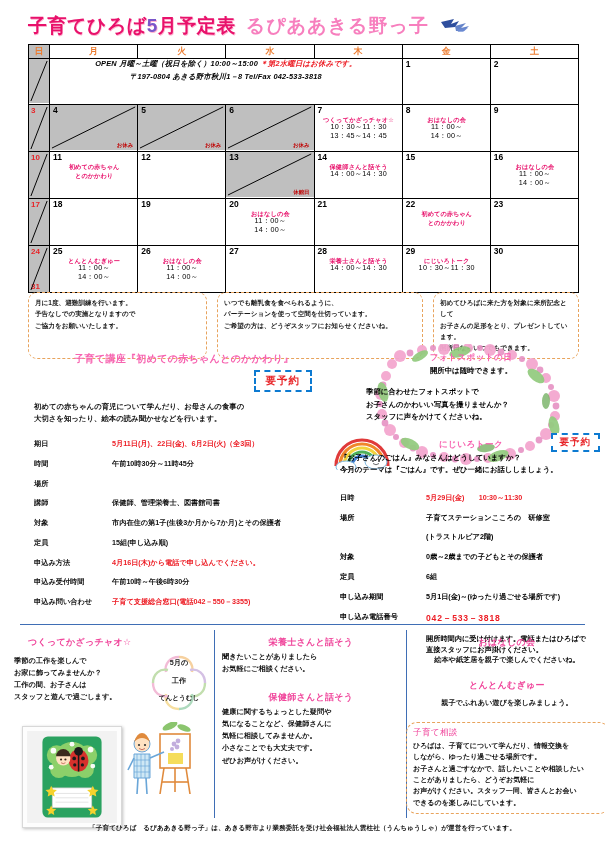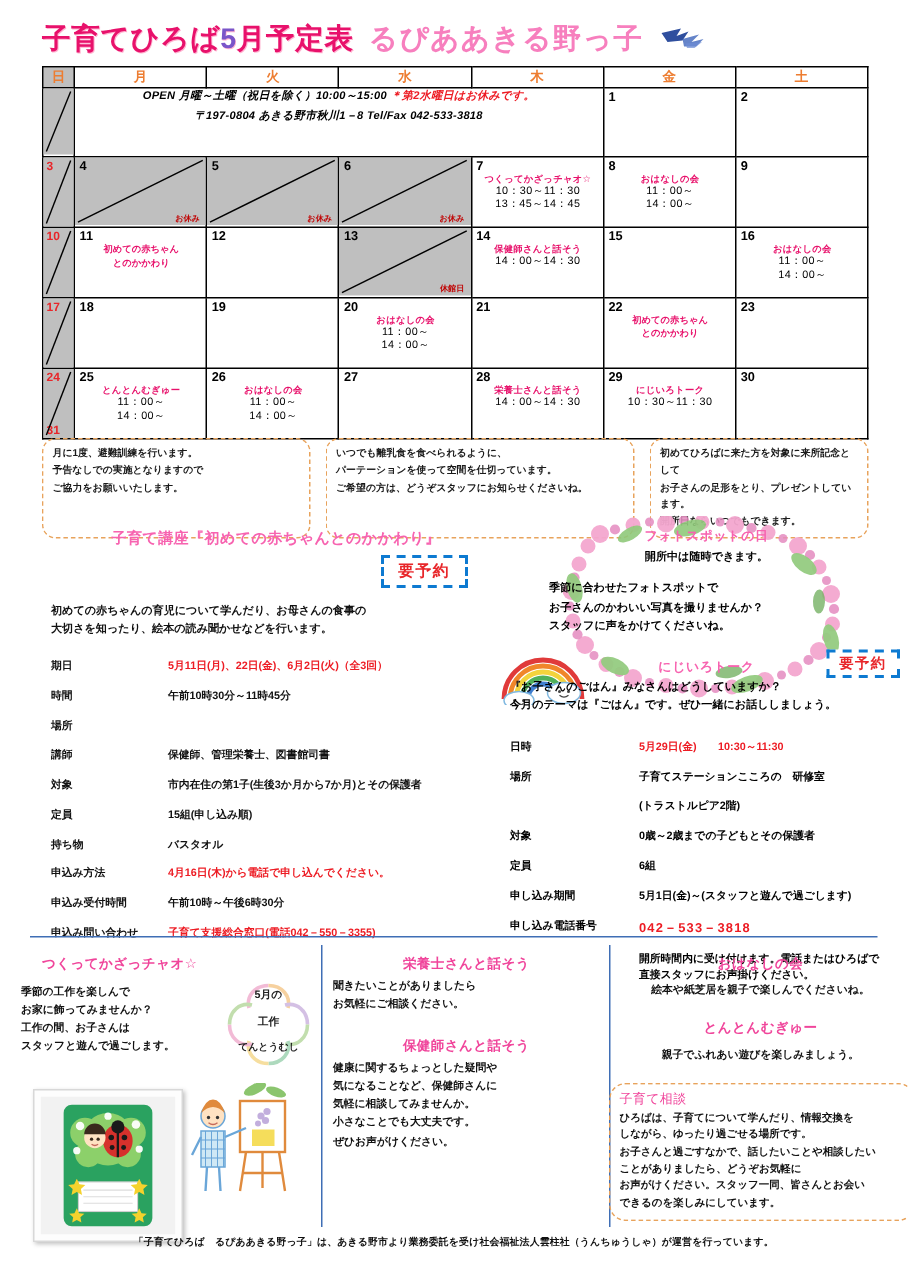--- a/index.html
+++ b/index.html
@@ -502,24 +502,20 @@
         <dt>講師</dt>
         <dd>保健師、管理栄養士、図書館司書</dd>
       </dl>
     <dl class="dl">
         <dt>対象</dt>
         <dd>市内在住の第1子(生後3か月から7か月)とその保護者</dd>
       </dl>
     <dl class="dl">
         <dt>定員</dt>
         <dd>15組(申し込み順)</dd>
-      </dl>
-    <dl class="dl">
-        <dt>持ち物</dt>
-        <dd>バスタオル</dd>
       </dl>
     <dl class="dl">
         <dt>申込み方法</dt>
         <dd class="red">4月16日(木)から電話で申し込んでください。</dd>
       </dl>
     <dl class="dl">
         <dt>申込み受付時間</dt>
         <dd>午前10時～午後6時30分</dd>
       </dl>
     <dl class="dl">
@@ -649,21 +645,21 @@
       <dl class="dl2">
           <dt>対象</dt>
           <dd>0歳～2歳までの子どもとその保護者</dd>
         </dl>
       <dl class="dl2">
           <dt>定員</dt>
           <dd>6組</dd>
         </dl>
       <dl class="dl2">
           <dt>申し込み期間</dt>
-          <dd>5月1日(金)～(スタッフと遊んで過ごします)</dd>
+          <dd>5月1日(金)～(ゆったり過ごせる場所です)</dd>
         </dl>
       <dl class="dl2">
           <dt>申し込み電話番号</dt>
           <dd class="tel-big">042－533－3818</dd>
         </dl>
       <div style="padding-left:86px;font-size:7.2px;font-weight:bold;line-height:1.6;">
         <div>開所時間内に受け付けます。電話またはひろばで</div>
         <div>直接スタッフにお声掛けください。</div>
       </div>
     </div>

